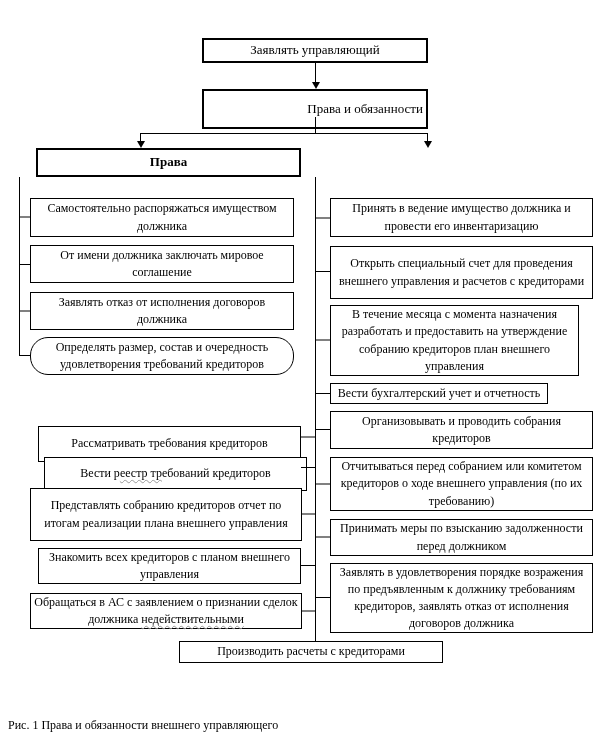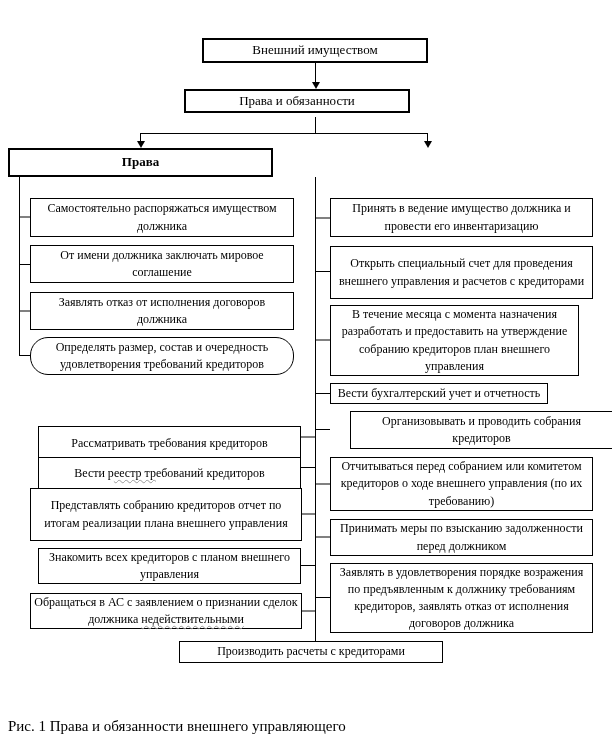--- a/index.html
+++ b/index.html
@@ -3,62 +3,62 @@
 <meta charset="utf-8">
 <style>
   html,body{margin:0;padding:0;background:#fff;}
   .stage{position:relative;width:612px;height:749px;background:#fff;overflow:hidden;
          font-family:"Liberation Serif","DejaVu Serif",serif;color:#000;}
   .node{position:absolute;box-sizing:border-box;border:1px solid #000;background:#fff;
         display:flex;align-items:center;justify-content:center;text-align:center;
         font-size:12px;line-height:1.42;padding:1px 3px;}
   .node .t{display:inline;}
   .thick{border-width:2px;}
-  .hdr{font-weight:bold;font-size:13px;}
+  .hdr{font-weight:bold;font-size:13px;margin-left:28px;}
   .top{font-size:13px;}
   .ln{position:absolute;background:#000;}
   .stub{position:absolute;background:#808080;height:2px;}
   .stub.black{background:#000;height:1px;}
   .arrow{position:absolute;width:0;height:0;
          border-left:4px solid transparent;border-right:4px solid transparent;
          border-top:7px solid #000;}
   .squig{text-decoration-line:underline;text-decoration-style:wavy;
          text-decoration-color:#9a9a9a;text-decoration-thickness:1px;text-underline-offset:2px;}
-  .caption{position:absolute;left:8px;top:718px;font-size:15px;white-space:nowrap;}
+  .caption{position:absolute;left:8px;top:718px;font-size:12px;white-space:nowrap;}
   
   #b-root{left:202px;top:38px;width:226px;height:25px;}
-  #b-l2{left:184px;top:89px;width:226px;height:24px;}
+  #b-l2{left:202px;top:89px;width:226px;height:40px;justify-content:flex-end;}
   #b-lh{left:8px;top:148px;width:265px;height:29px;}
   #b-rh{left:299px;top:148px;width:292px;height:29px;}
   #L1{left:30px;top:198px;width:264px;height:39px;}
   #L2{left:30px;top:245px;width:264px;height:38px;}
   #L3{left:30px;top:292px;width:264px;height:38px;}
   #L4{left:30px;top:337px;width:264px;height:38px;border-radius:18px;}
   #L5{left:38px;top:426px;width:263px;height:36px;}
-  #L6{left:38px;top:457px;width:263px;height:34px;}
+  #L6{left:44px;top:457px;width:263px;height:34px;}
   #L7{left:30px;top:488px;width:272px;height:53px;}
   #L8{left:38px;top:548px;width:263px;height:36px;}
   #L9{left:30px;top:593px;width:272px;height:36px;}
   #R1{left:330px;top:198px;width:263px;height:39px;}
   #R2{left:330px;top:246px;width:263px;height:53px;}
   #R3{left:330px;top:305px;width:249px;height:71px;}
   #R4{left:330px;top:383px;width:218px;height:21px;}
-  #R5{left:330px;top:411px;width:263px;height:38px;margin-left:20px;}
+  #R5{left:330px;top:411px;width:263px;height:38px;}
   #R6{left:330px;top:457px;width:263px;height:54px;}
   #R7{left:330px;top:519px;width:263px;height:37px;}
   #R8{left:330px;top:563px;width:263px;height:70px;}
   #b-bottom{left:179px;top:641px;width:264px;height:22px;}
 </style>
 </head>
 <body>
 
 <div class="stage">
 
   <div class="node thick top" id="b-root">
-    <span class="t">Внешний имуществом</span>
+    <span class="t">Заявлять управляющий</span>
   </div>
   <div class="ln" style="left:315px;top:63px;width:1px;height:20px;"></div>
   <div class="arrow" style="left:312px;top:82px;"></div>
   <div class="node thick top" id="b-l2">
     <span class="t">Права и обязанности</span>
   </div>
 
   <div class="ln" style="left:315px;top:117px;width:1px;height:17px;"></div>
   <div class="ln" style="left:140px;top:133px;width:288px;height:1px;"></div>
   <div class="ln" style="left:140px;top:133px;width:1px;height:9px;"></div>

